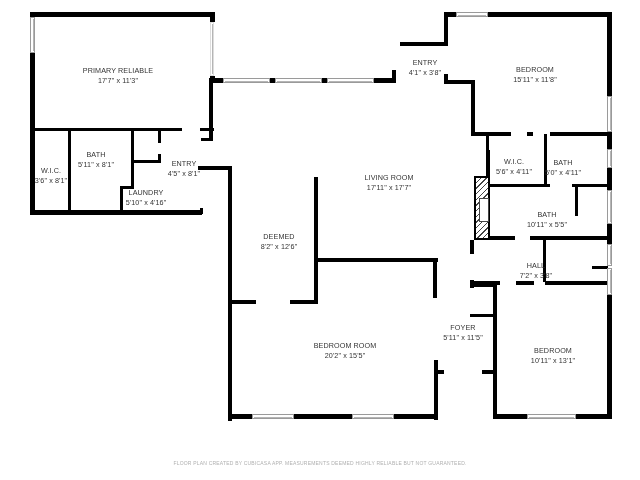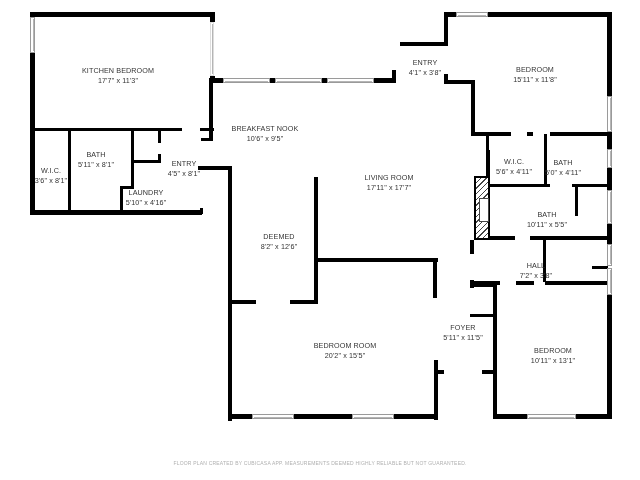--- a/index.html
+++ b/index.html
@@ -124,43 +124,39 @@
     <div class="win h" style="left:527px;top:414px;width:49px;height:5px"></div>
     <div class="win h" style="left:252px;top:414px;width:42px;height:5px"></div>
     <div class="win h" style="left:352px;top:414px;width:42px;height:5px"></div>
   </div>
 
   <div class="fireplace">
       <div class="box"></div>
     </div>
 
   <div class="room" style="left:118px;top:66px">
-    <span class="name">KITCHEN BEDROOM</span>
+    <span class="name">PRIMARY RELIABLE</span>
     <span class="dims">17'7" x 11'3"</span>
   </div>
   <div class="room" style="left:51px;top:166px">
     <span class="name">W.I.C.</span>
     <span class="dims">3'6" x 8'1"</span>
   </div>
   <div class="room" style="left:96px;top:150px">
     <span class="name">BATH</span>
     <span class="dims">5'11" x 8'1"</span>
   </div>
   <div class="room" style="left:146px;top:188px">
     <span class="name">LAUNDRY</span>
     <span class="dims">5'10" x 4'16"</span>
   </div>
   <div class="room" style="left:184px;top:159px">
     <span class="name">ENTRY</span>
     <span class="dims">4'5" x 8'1"</span>
   </div>
-  <div class="room" style="left:265px;top:124px">
-    <span class="name">BREAKFAST NOOK</span>
-    <span class="dims">10'6" x 9'5"</span>
-  </div>
   <div class="room" style="left:425px;top:58px">
     <span class="name">ENTRY</span>
     <span class="dims">4'1" x 3'8"</span>
   </div>
   <div class="room" style="left:535px;top:65px">
     <span class="name">BEDROOM</span>
     <span class="dims">15'11" x 11'8"</span>
   </div>
   <div class="room" style="left:514px;top:157px">
     <span class="name">W.I.C.</span>

